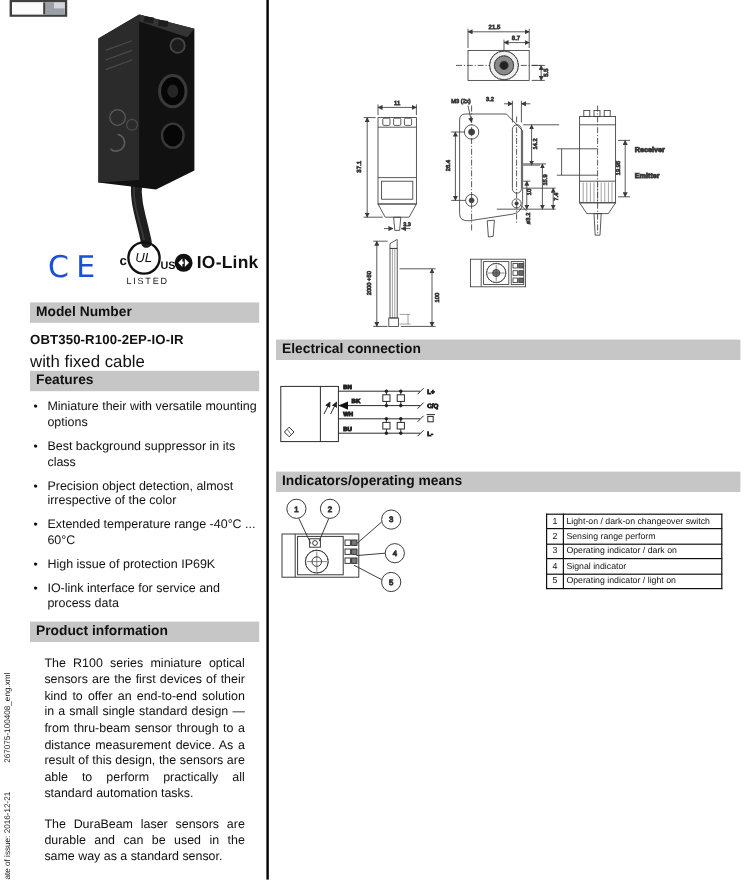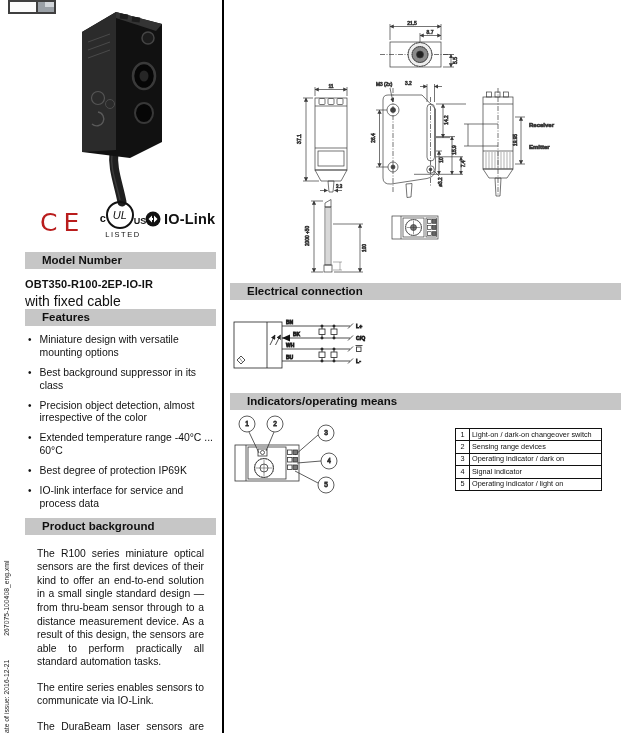--- a/index.html
+++ b/index.html
@@ -11,21 +11,21 @@
   .vline{position:absolute;left:222px;top:0;width:2px;height:733px;background:#000}
 
   
   .hdr-icon{position:absolute;left:8px;top:0;width:44px;height:10px;border:2px solid #3f3f3f;display:flex}
   .hdr-icon .seg-a{flex:1;background:#fbfbfb;border-right:2px solid #3f3f3f}
   .hdr-icon .seg-b{width:16px;background:#9aa0a6;position:relative}
   .hdr-icon .seg-b i{position:absolute;right:0;top:0;width:9px;height:5px;background:#d2d6da;display:block}
 
   
   .bar{background:#c6c6c6;font-weight:bold;font-size:11.5px;line-height:17px;height:17px;
-       padding-left:17px;color:#101010}
+       padding-left:5px;color:#101010}
   .rbar{position:absolute;left:0;width:382px}
 
   
   .left-col{position:absolute;left:25px;top:252px;width:191px}
   .model-number{font-weight:bold;font-size:11px;margin-top:9px;letter-spacing:.1px}
   .model-type{font-size:10.5px;margin-top:5px}
   .model-cable{font-size:14px;margin-top:3px}
   .features-bar{}
   .features-list{margin:8px 0 0 0;padding:0;list-style:none}
   .features-list li{display:flex;gap:8px;margin-bottom:7px;font-size:10.4px;line-height:1.24}
@@ -34,21 +34,21 @@
   .pinfo{margin-top:8px}
   .pinfo p{margin:12px;font-size:10.35px;line-height:1.31;text-align:justify}
 
   
   .side-text{position:absolute;left:3px;top:733px;transform-origin:0 0;transform:rotate(-90deg);
              font-size:6.8px;color:#222;white-space:nowrap;width:345px}
   .side-text .gap{display:inline-block;width:24px}
 
   
   .logo-ce{position:absolute;left:40px;top:208px;font-size:25px;letter-spacing:6px;
-           font-weight:500;color:#b91c1c;font-family:"DejaVu Sans",sans-serif}
+           font-weight:500;color:#1d4ed8;font-family:"DejaVu Sans",sans-serif}
   .ul-wrap{position:absolute;left:98px;top:201px;width:50px;text-align:center}
   .ul-row{display:flex;align-items:flex-start;justify-content:center}
   .ul-c{font-size:11px;font-weight:bold;margin-top:11px}
   .ul-circle{width:24px;height:24px;border:2.5px solid #111;border-radius:50%;font-weight:normal;
              font-size:11px;display:flex;align-items:center;justify-content:center;font-style:italic}
   .ul-us{font-size:9px;font-weight:bold;margin-top:15px}
   .ul-listed{font-size:7.5px;font-weight:normal;letter-spacing:1.5px;margin-top:1px}
   .iol-wrap{position:absolute;left:145px;top:211px;display:flex;align-items:flex-start;gap:3px}
   .iol-text{font-size:14.5px;font-weight:bold;color:#111;letter-spacing:.2px}
 
@@ -115,48 +115,47 @@
 
   <div class="left-col">
     <div class="bar">Model Number</div>
     <div class="model-number">OBT350-R100-2EP-IO-IR</div>
     <div class="model-cable">with fixed cable</div>
 
     <div class="bar features-bar">Features</div>
     <ul class="features-list">
       <li>
           <span class="blt">•</span>
-          <span>Miniature design with versatile mounting options</span>
+          <span>Miniature their with versatile mounting options</span>
         </li>
       <li>
           <span class="blt">•</span>
           <span>Best background suppressor in its class</span>
         </li>
       <li>
           <span class="blt">•</span>
           <span>Precision object detection, almost irrespective of the color</span>
         </li>
       <li>
           <span class="blt">•</span>
           <span>Extended temperature range -40°C ... 60°C</span>
         </li>
       <li>
           <span class="blt">•</span>
-          <span>Best degree of protection IP69K</span>
+          <span>High issue of protection IP69K</span>
         </li>
       <li>
           <span class="blt">•</span>
           <span>IO-link interface for service and process data</span>
         </li>
     </ul>
 
-    <div class="bar pinfo-bar">Product background</div>
+    <div class="bar pinfo-bar">Product information</div>
     <div class="pinfo">
       <p>The R100 series miniature optical sensors are the first devices of their kind to offer an end-to-end solution in a small single standard design — from thru-beam sensor through to a distance measurement device. As a result of this design, the sensors are able to perform practically all standard automation tasks.</p>
-      <p>The entire series enables sensors to communicate via IO-Link.</p>
       <p>The DuraBeam laser sensors are durable and can be used in the same way as a standard sensor.</p>
 
     </div>
   </div>
 
   <div class="side-text">
     <span>ate of issue: 2016-12-21</span><span class="gap"></span><span>267075-100408_eng.xml</span>
   </div>
 
   <div class="vline"></div>
@@ -414,21 +413,21 @@
     </svg>
 
     <table class="ind-table">
       <tbody>
           <tr>
         <td class="num">1</td>
         <td>Light-on / dark-on changeover switch</td>
       </tr>
       <tr>
         <td class="num">2</td>
-        <td>Sensing range devices</td>
+        <td>Sensing range perform</td>
       </tr>
       <tr>
         <td class="num">3</td>
         <td>Operating indicator / dark on</td>
       </tr>
       <tr>
         <td class="num">4</td>
         <td>Signal indicator</td>
       </tr>
       <tr>

